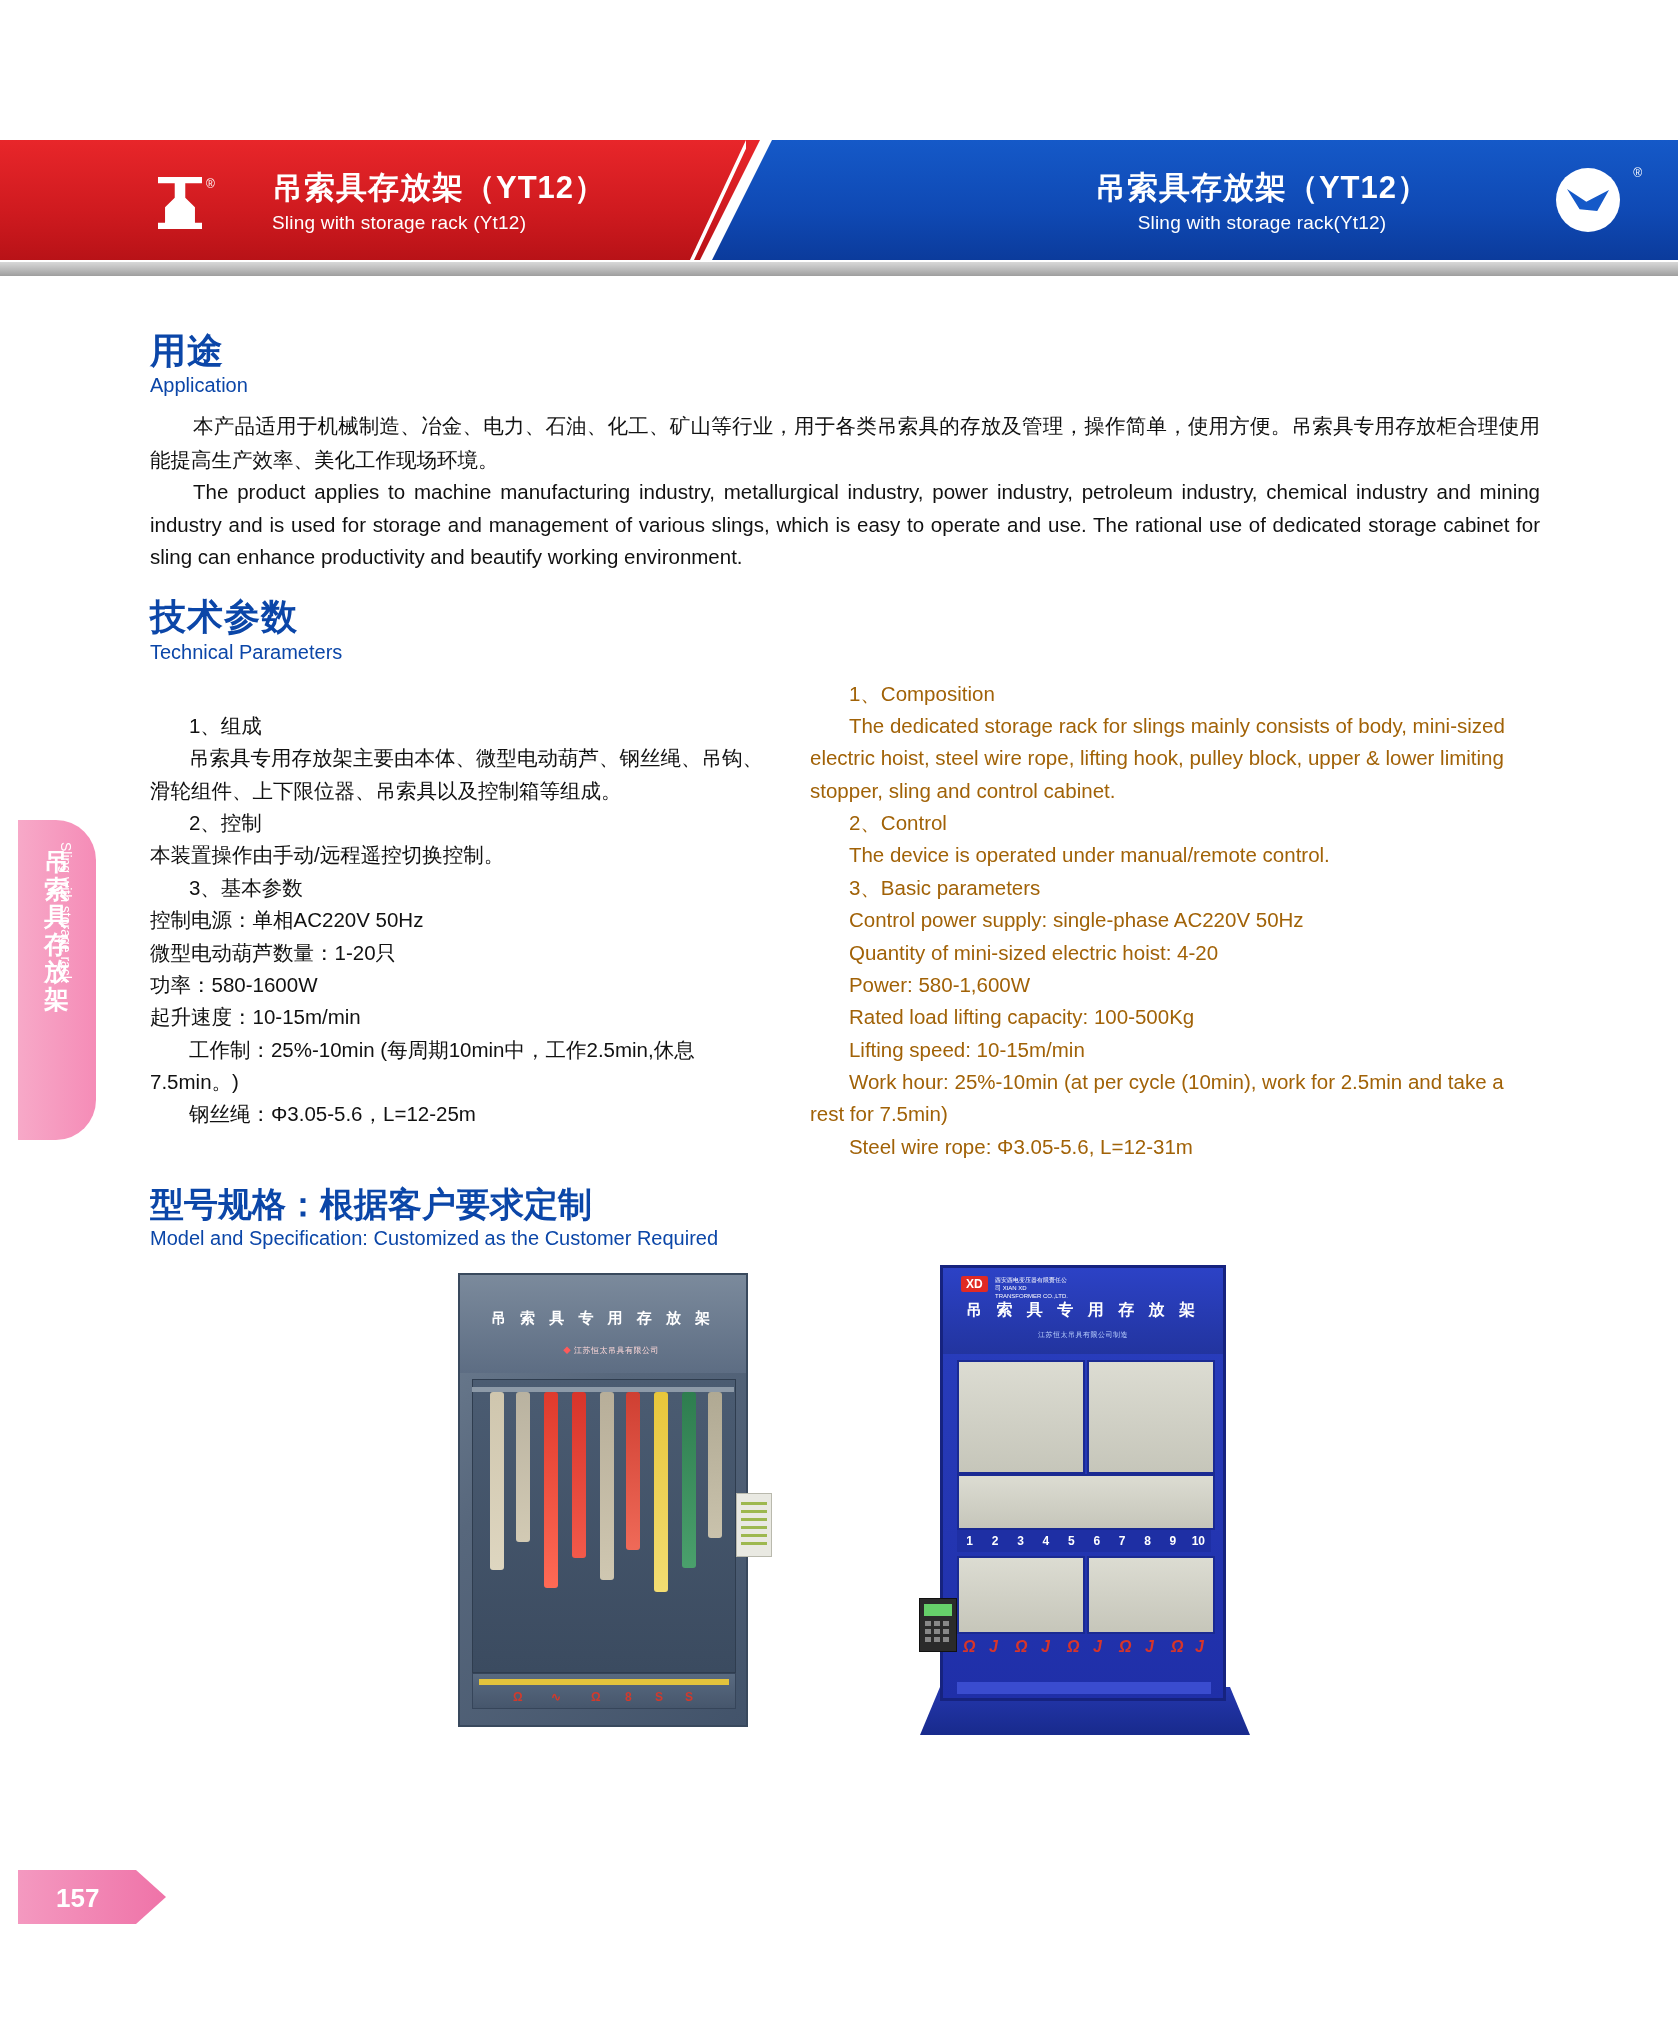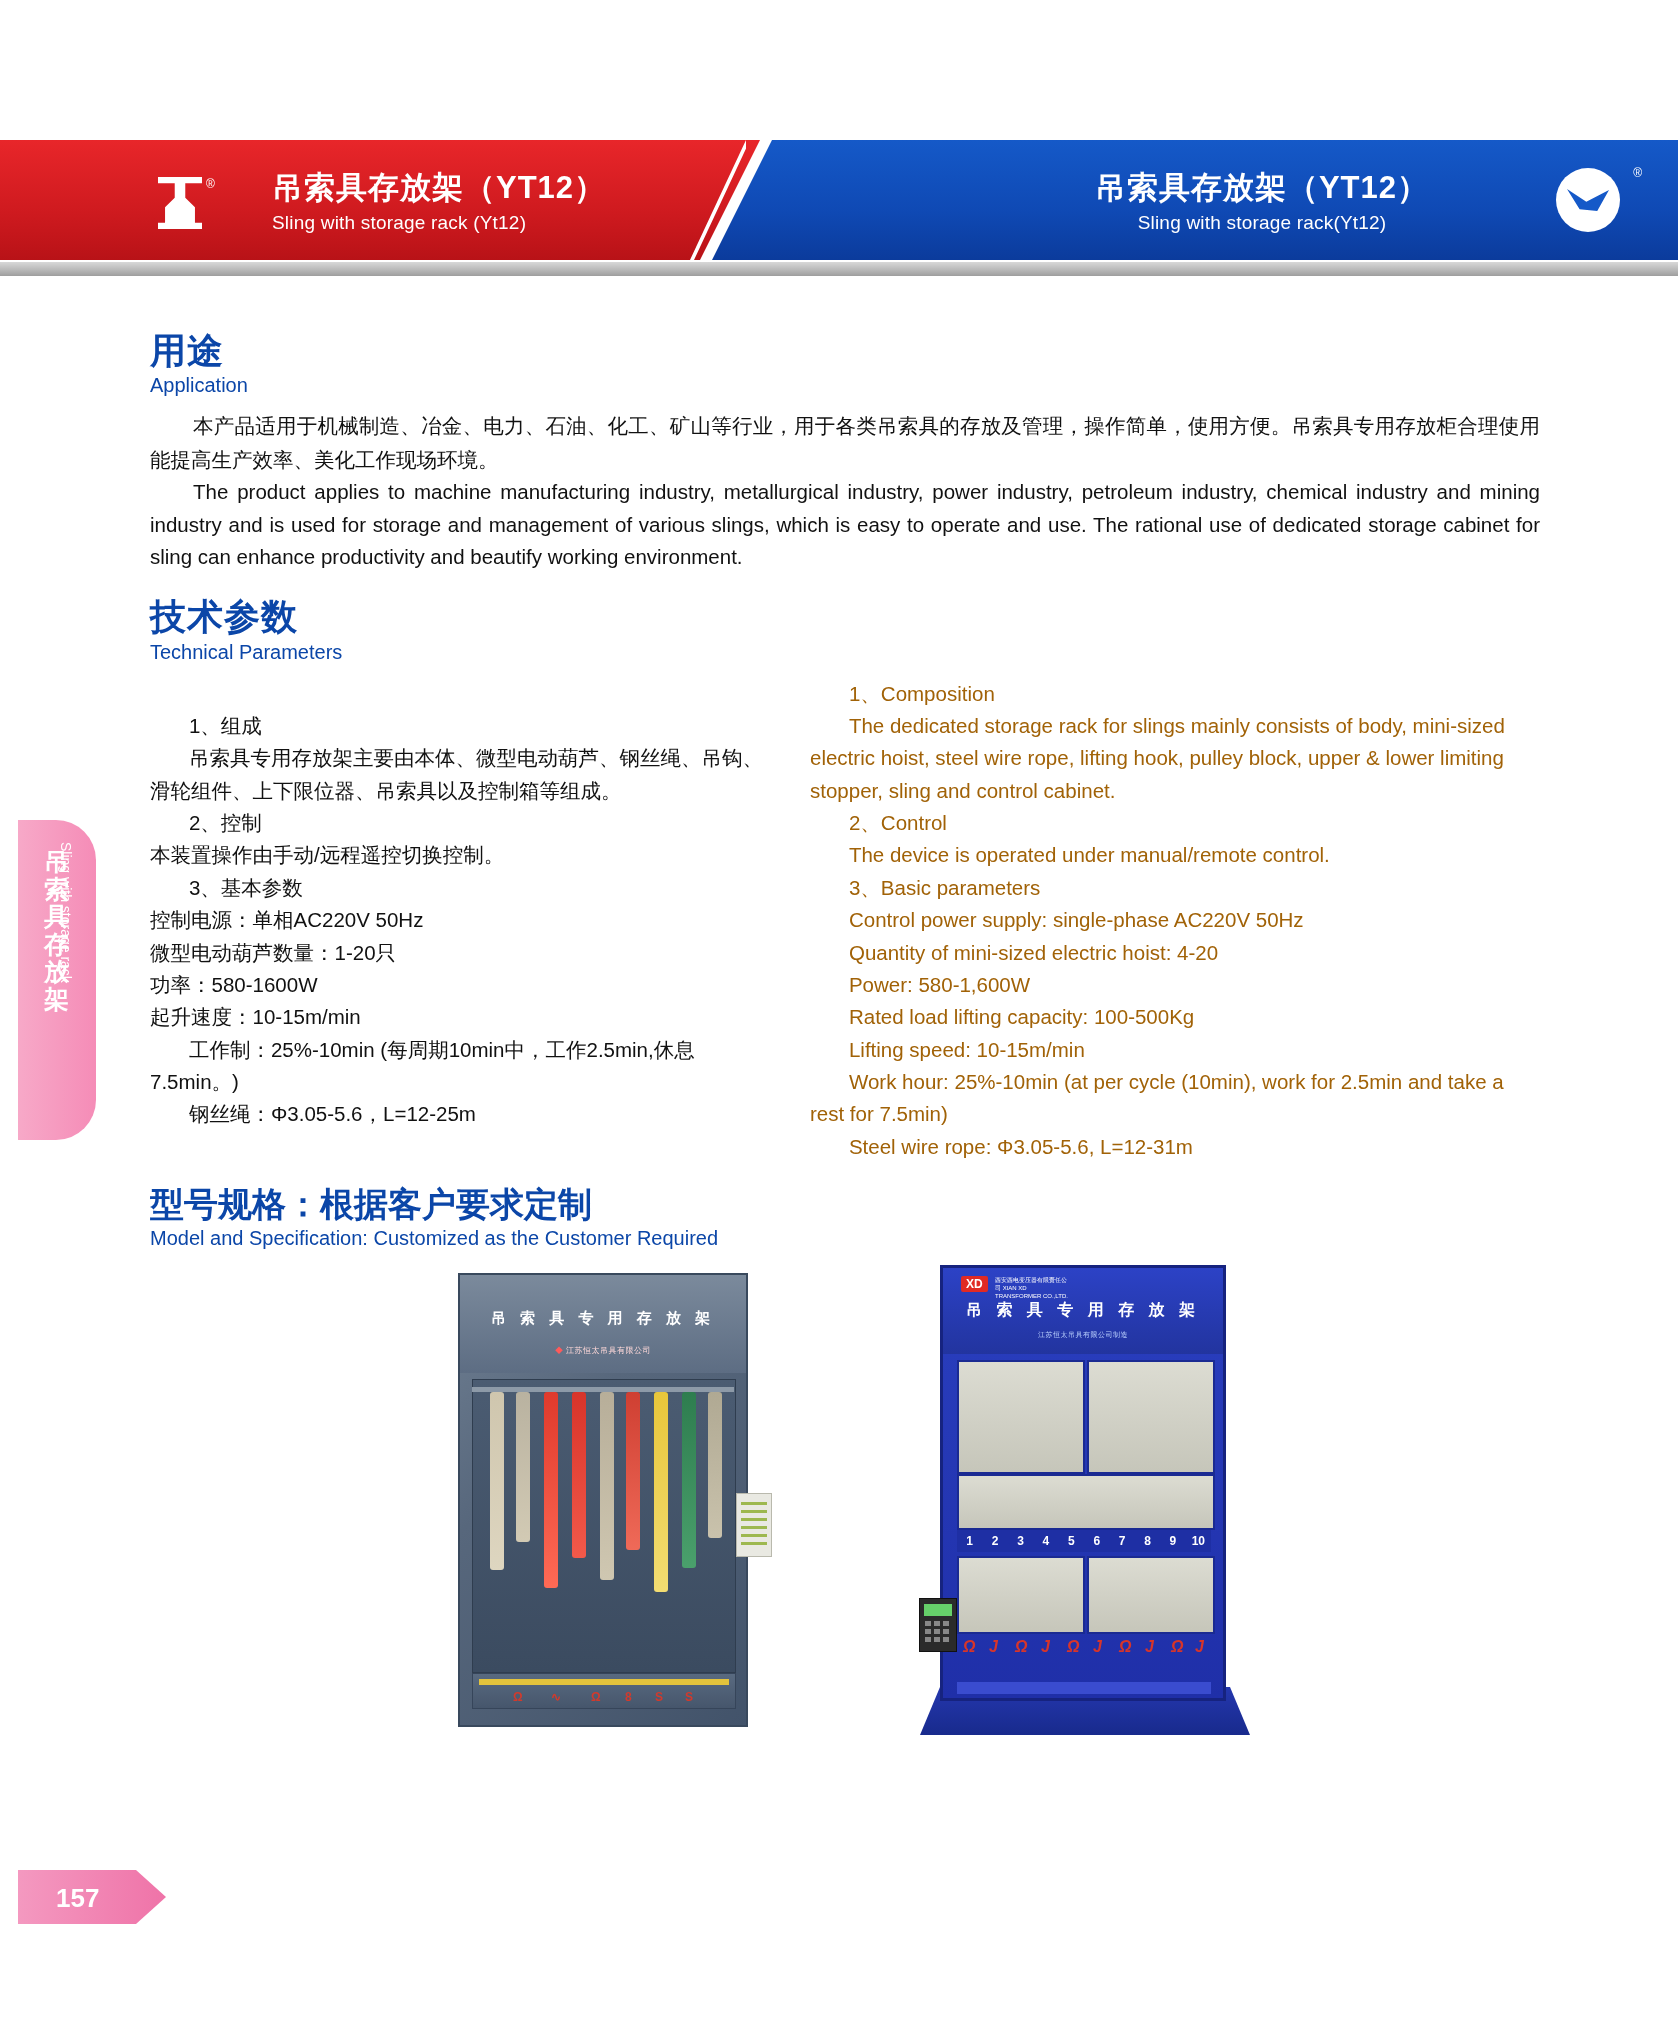--- a/index.html
+++ b/index.html
@@ -289,21 +289,21 @@
     position: absolute; left: 0; top: 0; width: 100%; height: 98px;
     background: linear-gradient(180deg,#7b8a9c 0%, #5d6d83 100%);
   }
   .p1 .cab-title {
     position: absolute; left: 0; top: 34px; width: 100%;
     text-align: center; color: #ffffff; font-size: 15px; font-weight: bold;
     letter-spacing: 5px;
   }
   .p1 .cab-sub {
     position: absolute; left: 0; top: 70px; width: 100%;
-    text-align: center; color: #ffd9d9; font-size: 8px; letter-spacing: 0.5px;
+    text-align: center; color: #ffd9d9; font-size: 8px; letter-spacing: 0.5px; padding-left: 8px;
   }
   .p1 .cab-sub .dot { color: #ff5a5a; }
   .p1 .bay {
     position: absolute; left: 12px; top: 104px; width: 262px; height: 292px;
     background: linear-gradient(180deg,#4b5c72 0%, #3b4b60 100%);
     border: 1px solid #2f3d4f;
   }
   .p1 .rail {
     position: absolute; left: 12px; top: 112px; width: 262px; height: 5px;
     background: #8d9aa8;

